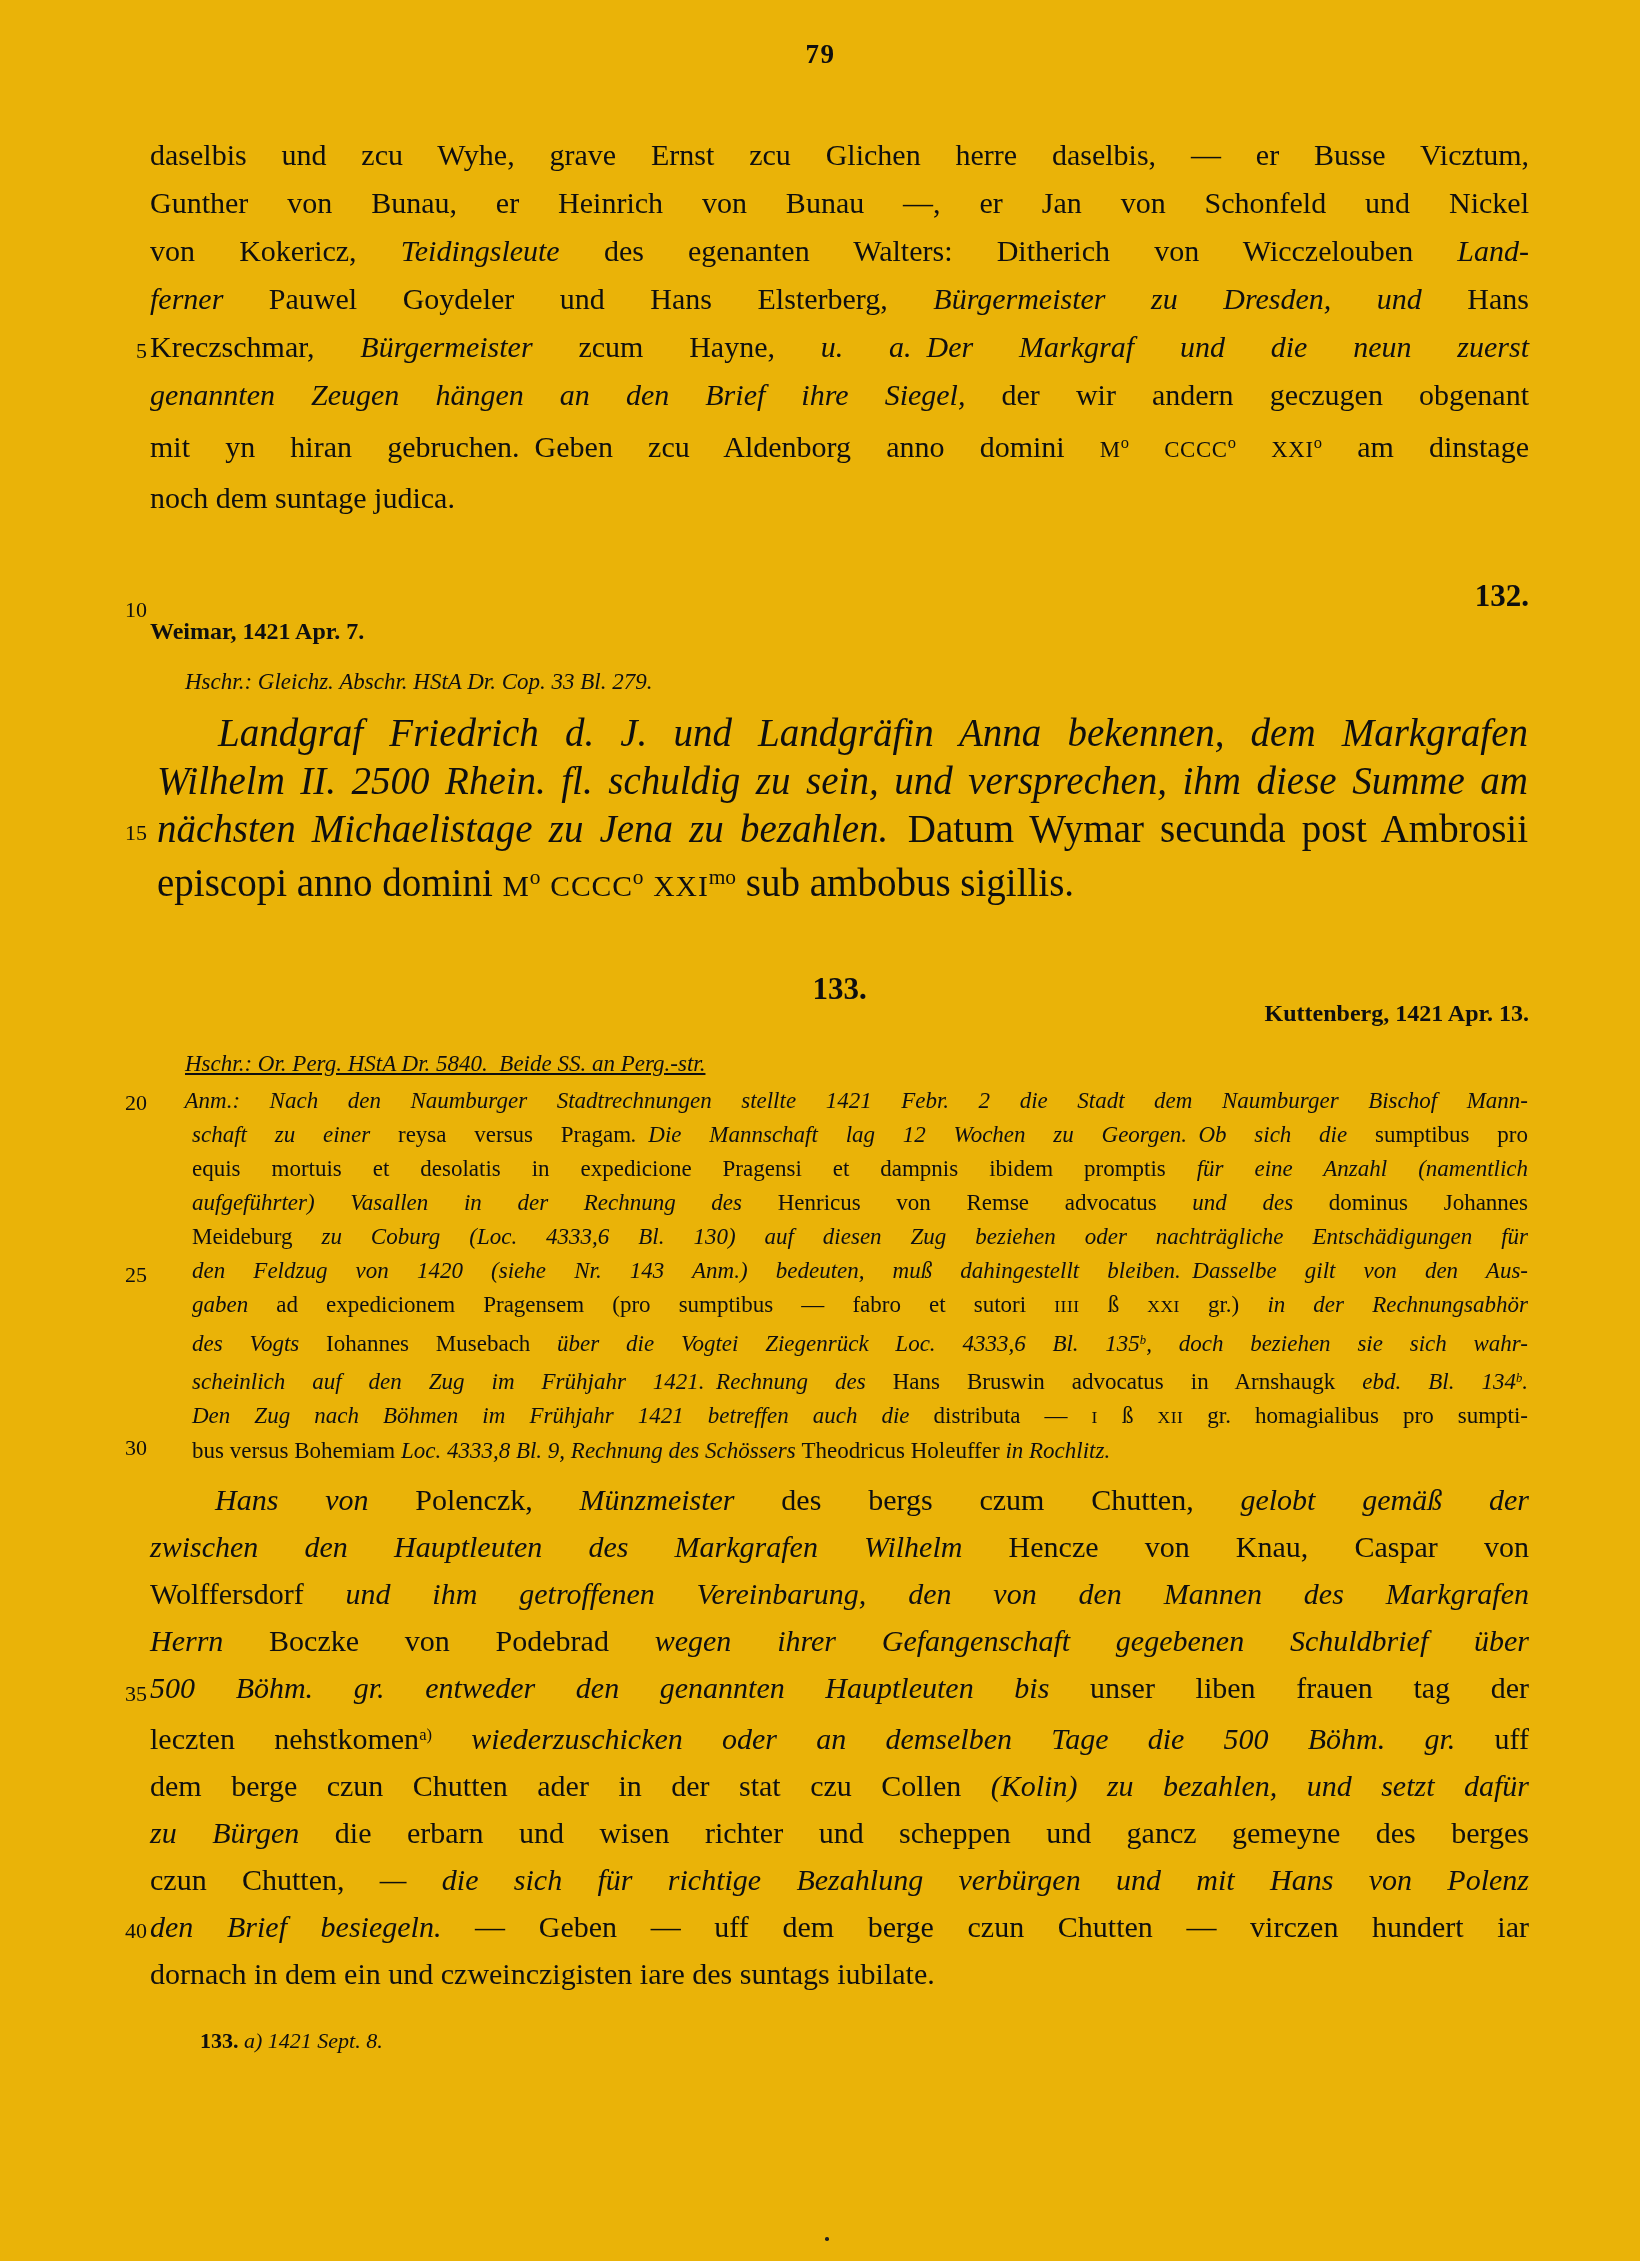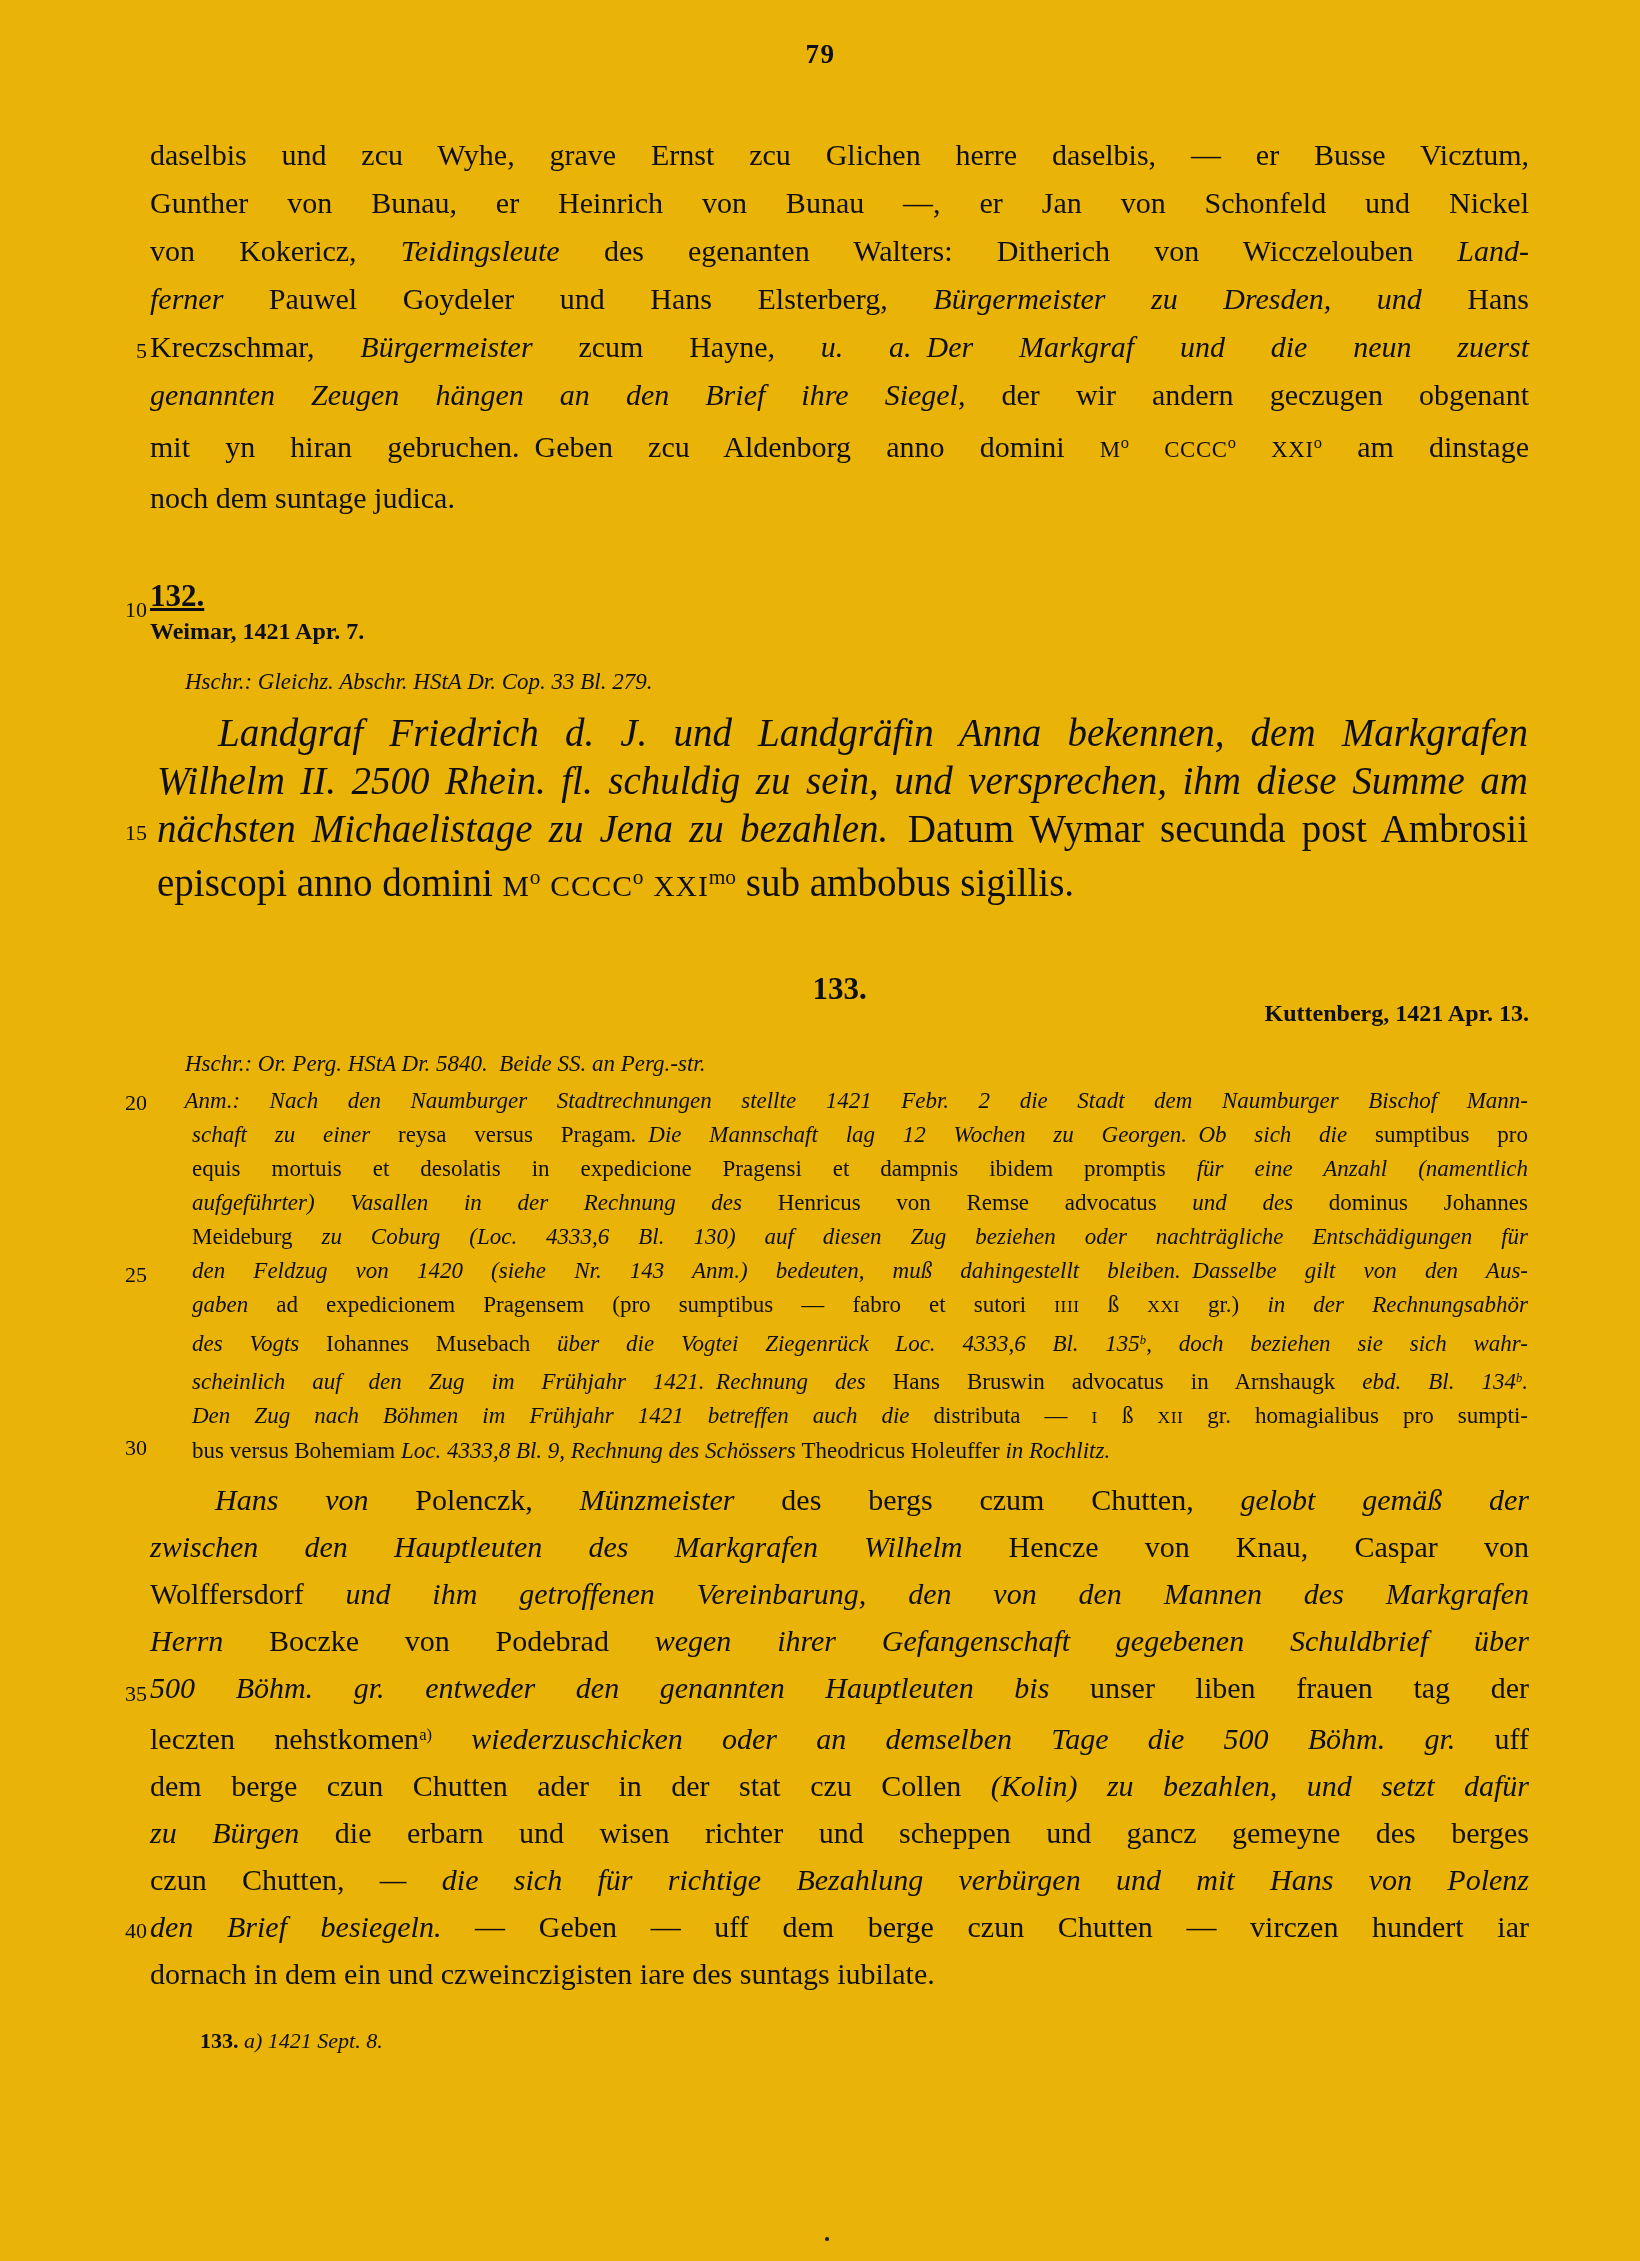--- a/index.html
+++ b/index.html
@@ -14,27 +14,27 @@
   .tline{text-align:justify;text-align-last:justify;}
   .tline.last{text-align-last:left;}
   .seg-i{font-style:italic;}
   .seg-b{font-weight:700;}
   .seg-sc{font-size:.76em;letter-spacing:.03em;}
   .seg-sup{font-size:.55em;vertical-align:.55em;}
   .seg-supi{font-size:.55em;vertical-align:.55em;font-style:italic;}
   .abs{position:absolute;}
   #pageno{top:39px;left:0;width:1641px;text-align:center;font-size:27px;font-weight:700;letter-spacing:1.5px;}
   #para131{top:131px;left:150px;width:1379px;font-size:30px;line-height:48px;}
-  #heading132{top:578px;left:150px;width:1379px;text-align:left;font-size:31px;font-weight:700;text-decoration:underline;}
+  #heading132{top:578px;left:150px;width:1379px;text-align:right;font-size:31px;font-weight:700;}
   #date132{top:618px;left:150px;width:1379px;text-align:left;font-size:24px;font-weight:700;}
   #hschr132{top:667px;left:185px;width:1344px;font-size:23px;line-height:30px;}
   #body132{top:709px;left:157px;width:1371px;font-size:39px;line-height:48px;}
   #heading133{top:971px;left:150px;width:1379px;text-align:center;font-size:31px;font-weight:700;}
   #date133{top:1000px;left:150px;width:1379px;text-align:right;font-size:24px;font-weight:700;}
-  #hschr133{top:1049px;left:185px;width:1344px;font-size:23px;line-height:30px;}
+  #hschr133{top:1049px;left:185px;width:1344px;font-size:23px;line-height:30px;text-decoration:underline;}
   #anm133{top:1084px;left:192px;width:1336px;font-size:23px;line-height:34px;}
   #body133{top:1476px;left:150px;width:1379px;font-size:30px;line-height:47px;}
   #footnote{top:2027px;left:200px;width:999px;font-size:22px;line-height:28px;}
   .lnum{position:absolute;left:92px;width:55px;text-align:right;font-size:22px;}
   #speck{top:2237px;left:825px;width:3.5px;height:3.5px;border-radius:50%;background:#222;}
 </style>
 </head>
 <body>
 
 <div class="page">

